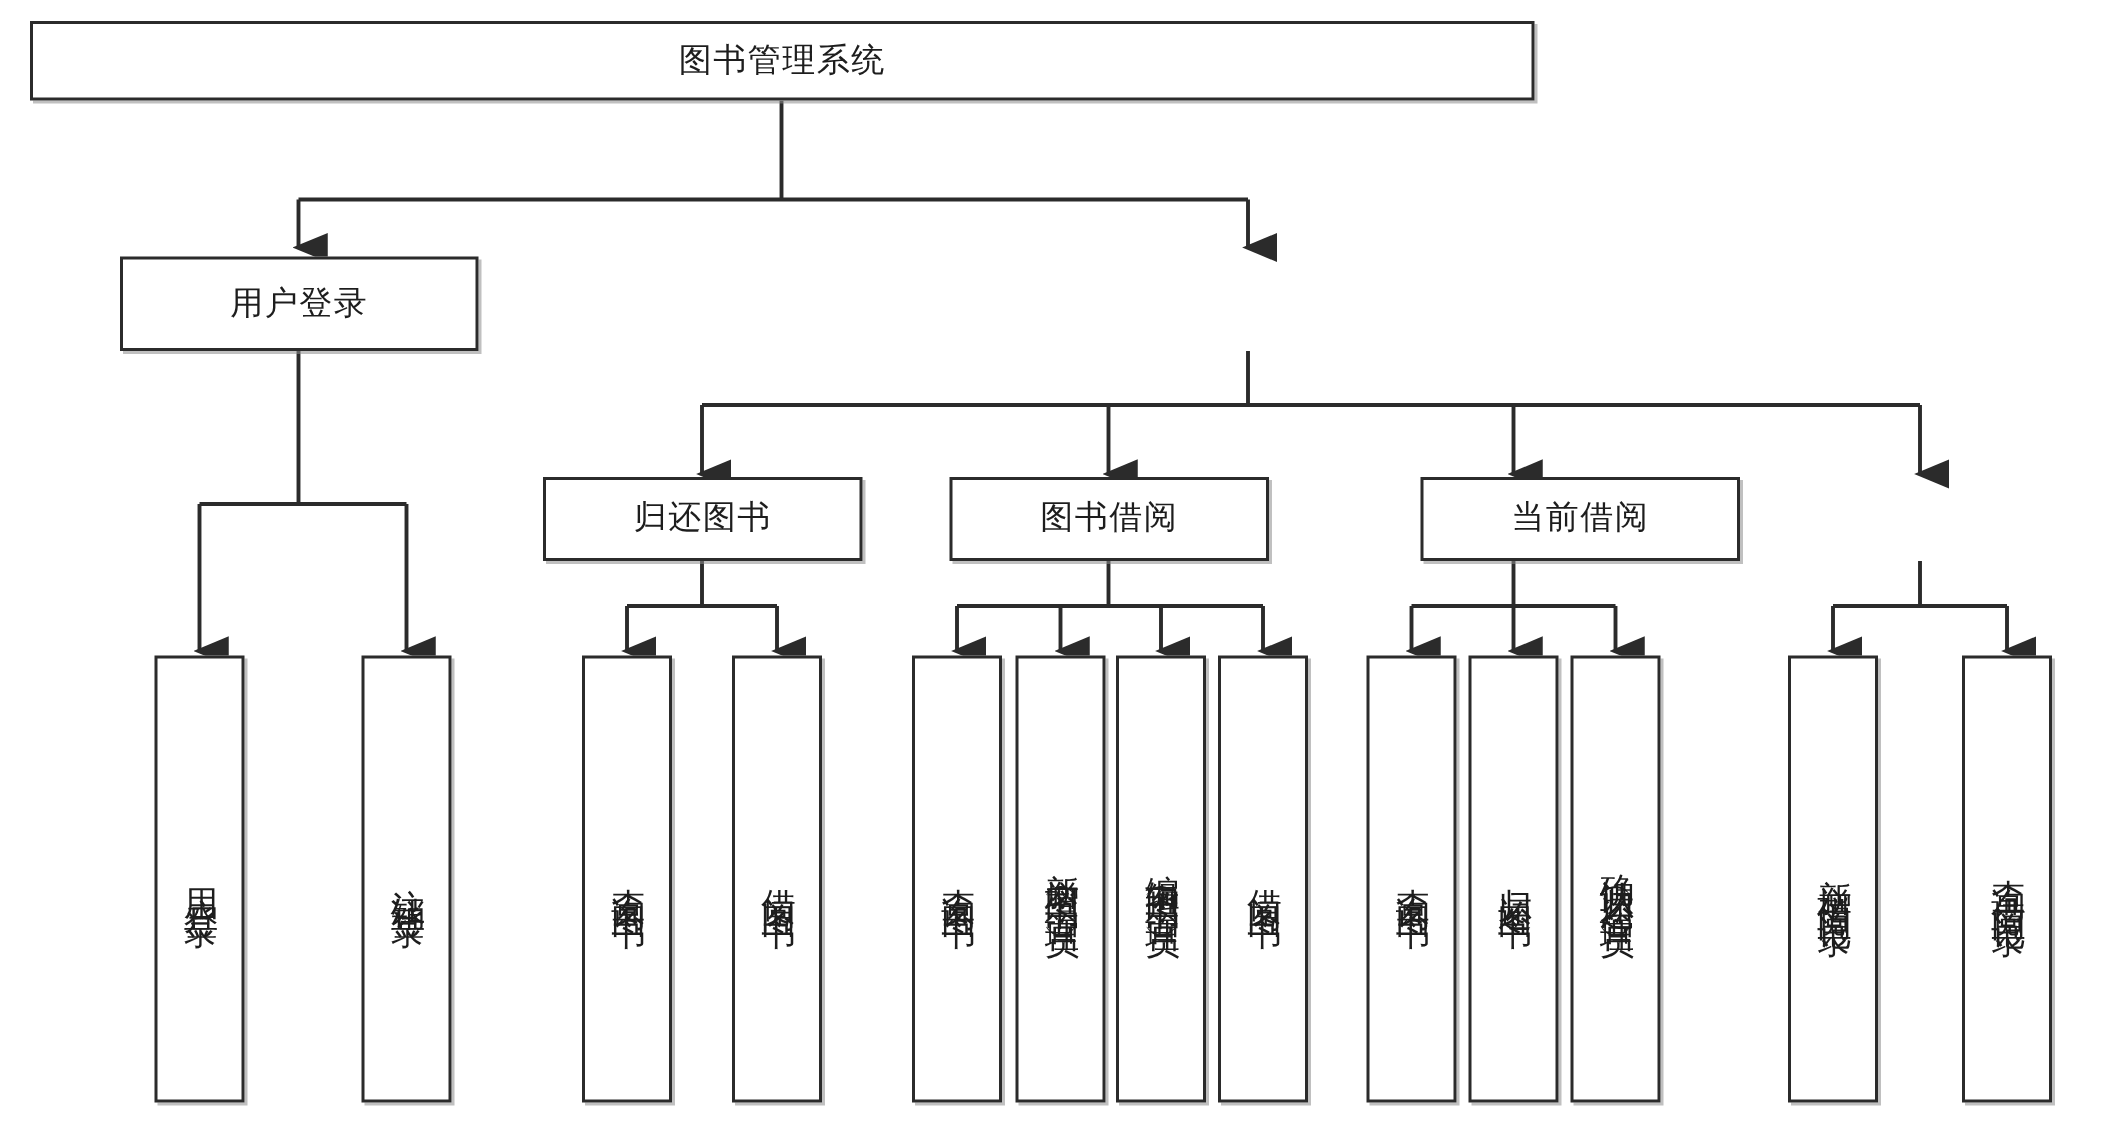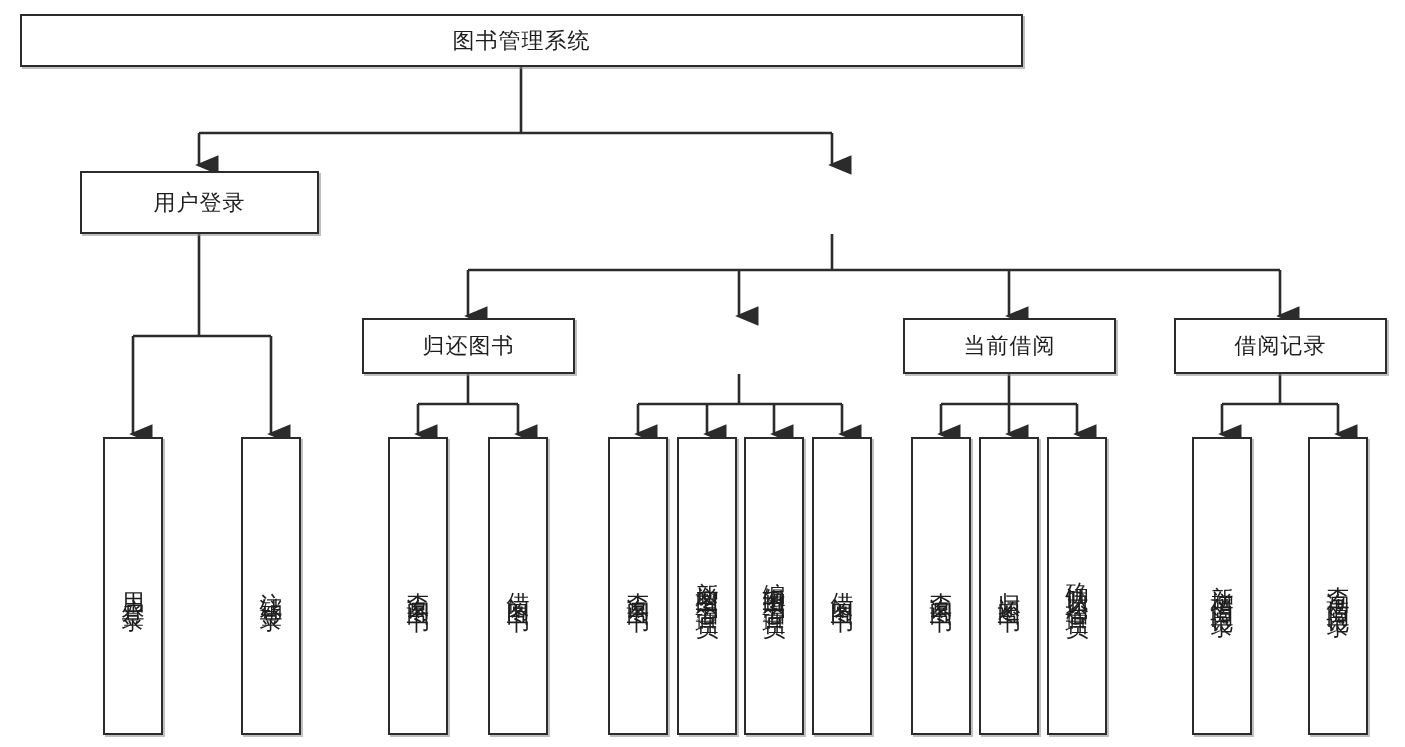--- a/index.html
+++ b/index.html
@@ -135,25 +135,25 @@
     <span class="node-label">图书管理系统</span>
   </div>
 
   <div class="node horiz" style="left:80px; top:171px; width:239px; height:63px;">
     <span class="node-label">用户登录</span>
   </div>
 
   <div class="node horiz" style="left:362px; top:318px; width:213px; height:56px;">
     <span class="node-label">归还图书</span>
   </div>
-  <div class="node horiz" style="left:903px; top:318px; width:213px; height:56px;">
+  <div class="node horiz" style="left:633px; top:318px; width:213px; height:56px;">
+    <span class="node-label">图书借阅</span>
+  </div>
+  <div class="node horiz" style="left:947px; top:318px; width:213px; height:56px;">
     <span class="node-label">当前借阅</span>
-  </div>
-  <div class="node horiz" style="left:1174px; top:318px; width:213px; height:56px;">
-    <span class="node-label">借阅记录</span>
   </div>
 
   <div class="node vert" style="left:103px; top:437px; width:60px; height:298px;">
     <span class="node-label">用户登录</span>
   </div>
   <div class="node vert" style="left:241px; top:437px; width:60px; height:298px;">
     <span class="node-label">注销登录</span>
   </div>
 
   <div class="node vert" style="left:388px; top:437px; width:60px; height:298px;">

